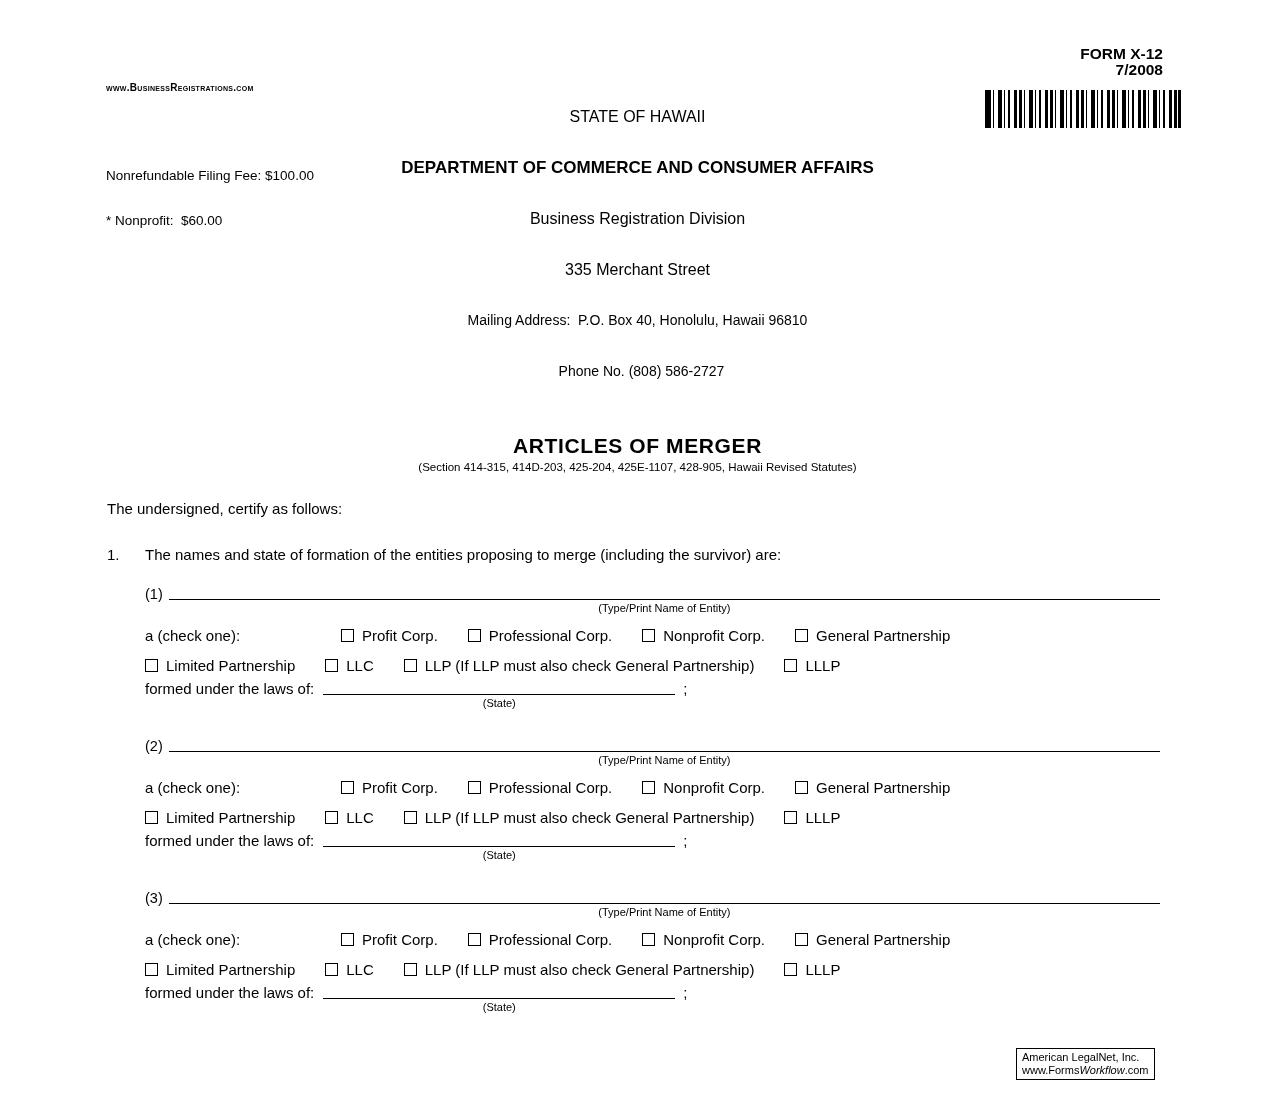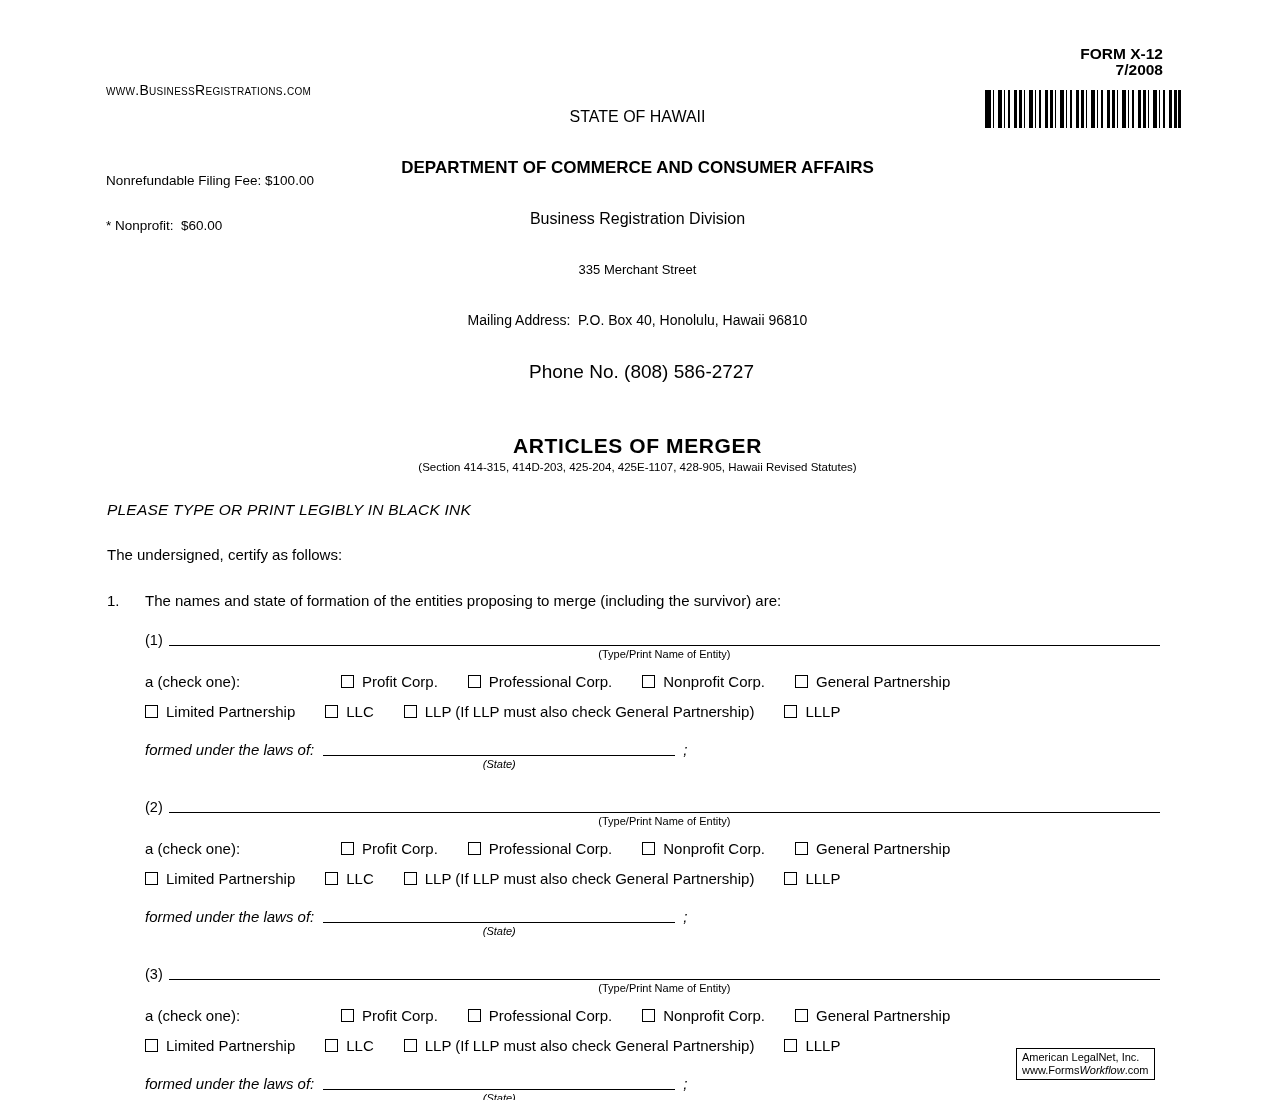--- a/index.html
+++ b/index.html
@@ -10,23 +10,23 @@
     height: 1100px;
     background: #ffffff;
     color: #000000;
     font-family: "Liberation Sans", "DejaVu Sans", sans-serif;
     overflow: hidden;
   }
 
   
   .topleft { position: absolute; left: 106px; top: 46px; white-space: pre-wrap; }
   .site-name {
-    font-weight: normal;
+    font-weight: bold;
     font-variant: small-caps;
-    font-size: 14px;
+    font-size: 10px;
     letter-spacing: 0.3px;
   }
   .fees { margin-top: 9px; font-size: 13.5px; line-height: 15px; }
 
   
   .topright {
     position: absolute; right: 112px; top: 46px;
     text-align: right; font-weight: bold; font-size: 15.5px; line-height: 16px;
   }
   .barcode {
@@ -36,23 +36,23 @@
       #000 10px 14px, #fff 14px 16px, #000 16px 17px, #fff 17px 20px,
       #000 20px 22px, #fff 22px 26px, #000 26px 29px, #fff 29px 31px);
     border-left: 3px solid #000; border-right: 3px solid #000;
   }
 
   
   .center-head { text-align: center; padding-top: 74px; line-height: 17px; white-space: pre-wrap; }
   .hl-state    { font-size: 16px; }
   .hl-dept     { font-size: 17px; font-weight: bold; }
   .hl-div      { font-size: 16px; font-weight: normal; }
-  .hl-street   { font-size: 13px; }
+  .hl-street   { font-size: 16px; }
   .hl-mailing  { font-size: 14px; }
-  .hl-phone    { font-size: 19px; padding-left: 8px; }
+  .hl-phone    { font-size: 14px; padding-left: 8px; }
 
   
   .title-block { text-align: center; margin-top: 20px; }
   .doc-title { font-size: 21px; font-weight: bold; letter-spacing: 0.6px; }
   .doc-statutes { font-size: 11.5px; margin-top: 3px; }
 
   
   .bodytext { margin-left: 107px; margin-right: 110px; }
   .notice { margin-top: 28px; font-style: italic; font-size: 15.5px; letter-spacing: 0.2px; }
   .certify { margin-top: 27px; font-size: 15px; }
@@ -74,21 +74,21 @@
   .check-row-2 { margin-top: 13px; }
   .check-one-label { width: 196px; flex: none; }
   .opt { display: flex; align-items: center; margin-right: 30px; justify-content: space-between; }
   .opt:last-child { margin-right: 0; }
   .cb {
     width: 13px; height: 13px; flex: none;
     border: 1.7px solid #000; background: #fff;
     display: inline-block; margin-right: 8px;
   }
 
-  .formed-row { display: flex; margin-top: 21px; font-size: 15px; font-style: italic; }
+  .formed-row { display: flex; margin-top: 6px; font-size: 15px; }
   .formed-label { padding-right: 9px; flex: none; }
   .state-field { width: 352px; flex: none; }
   .terminator { padding-left: 8px; }
 
   
   .legalnet {
     position: absolute; left: 1016px; top: 1048px;
     border: 1px solid #000; padding: 2px 5px;
     font-size: 11px; line-height: 13px; white-space: nowrap;
   }
@@ -121,21 +121,20 @@
     <div class="hl-mailing">Mailing Address:  P.O. Box 40, Honolulu, Hawaii 96810</div>
     <div class="hl-phone">Phone No. (808) 586-2727</div>
   </div>
 
   <div class="title-block">
     <div class="doc-title">ARTICLES OF MERGER</div>
     <div class="doc-statutes">(Section 414-315, 414D-203, 425-204, 425E-1107, 428-905, Hawaii Revised Statutes)</div>
   </div>
 
   <div class="bodytext">
-    <div class="notice">PLEASE TYPE OR PRINT LEGIBLY IN BLACK INK</div>
     <div class="certify">The undersigned, certify as follows:</div>
     <div class="item1">
       <span class="item1-num">1.</span>
       <span>The names and state of formation of the entities proposing to merge (including the survivor) are:</span>
     </div>
   </div>
 
   <div class="blocks">
   <div class="entity-block">
     <div class="name-row">

